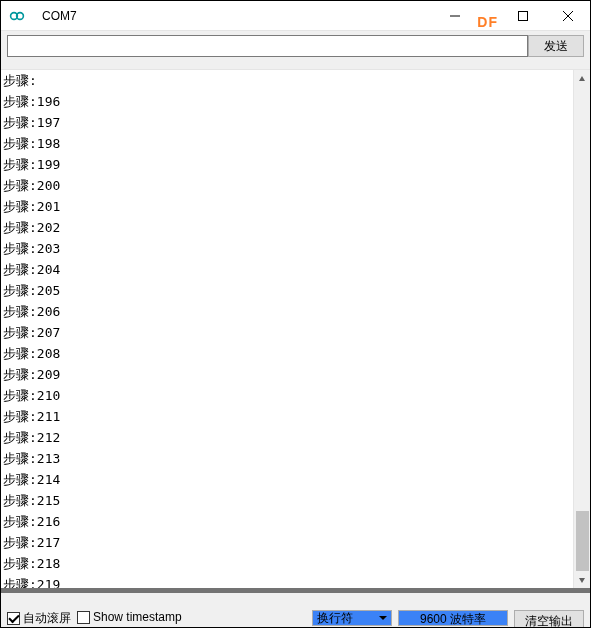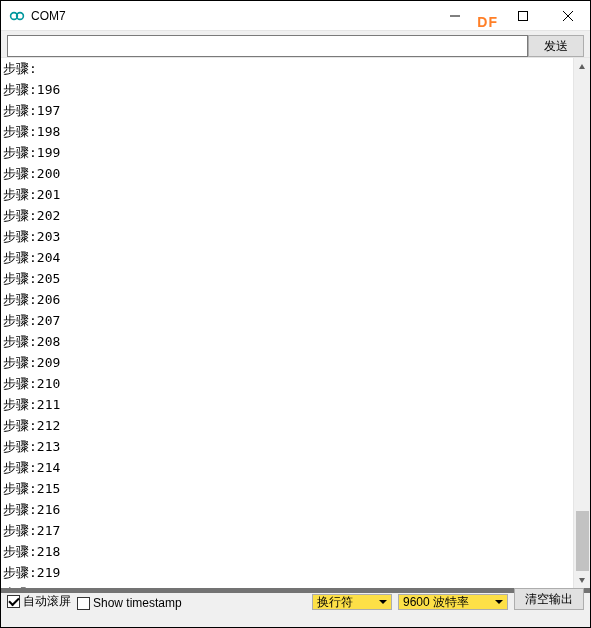--- a/index.html
+++ b/index.html
@@ -16,20 +16,21 @@
   }
   
   .titlebar {
     height: 30px;
     background: #fff;
     display: flex;
     align-items: center;
     padding-left: 8px;
     border-bottom: 1px solid #e5e5e5;
     position: relative;
+    gap: 11px;
   }
   .titlebar .app-icon {
     width: 16px; height: 16px;
     margin-right: 6px;
     display: flex; align-items: center; justify-content: center;
   }
   .titlebar .title-text {
     font-size: 12px;
     color: #000;
   }
@@ -51,21 +52,21 @@
     height: 100%;
     display: flex;
     align-items: center;
     justify-content: center;
     color: #000;
   }
   .titlebar .win-btn svg { display: block; }
   
   .input-row {
     display: flex;
-    padding: 4px 6px 0 6px;
+    padding: 4px 6px 12px 6px;
     align-items: flex-end;
     background: #f0f0f0;
   }
   .input-row input[type=text] {
     flex: 1;
     border: 1px solid #7a7a7a;
     background: #fff;
     font-size: 12px;
     padding: 2px 4px;
     height: 22px;
@@ -125,21 +126,21 @@
     width: 13px;
     background: #c2c2c2;
     bottom: 17px;
     height: 60px;
   }
   
   .bottombar {
     height: 28px;
     background: #f0f0f0;
     display: flex;
-    align-items: flex-end;
+    align-items: flex-start;
     padding: 17px 6px;
     gap: 6px;
   }
   .checkbox {
     display: flex;
     align-items: center;
     gap: 3px;
     font-size: 12px;
   }
   .checkbox .box {
@@ -154,36 +155,36 @@
     content: "";
     width: 8px; height: 4px;
     border-left: 2px solid #000;
     border-bottom: 2px solid #000;
     transform: rotate(-45deg) translate(1px,-1px);
   }
   .spacer { flex: 1; }
   .select {
     height: 16px;
     border: 1px solid #adadad;
-    background: #fde047;
+    background: #3b82f6;
     display: flex;
     align-items: center;
     padding: 0 4px;
     font-size: 12px;
     gap: 16px;
     min-width: 80px;
     justify-content: space-between;
   }
   .select .caret {
     width: 0; height: 0;
     border-left: 4px solid transparent;
     border-right: 4px solid transparent;
     border-top: 4px solid #000;
   }
-  .select.wide { min-width: 110px; }
+  .select.wide { min-width: 110px; flex-direction: column; }
 </style>
 </head>
 <body>
 
 <div class="titlebar">
   <span class="app-icon">
     <svg width="16" height="16" viewBox="0 0 16 16">
       <g fill="none" stroke="#00979d" stroke-width="1.6">
         <circle cx="5" cy="8" r="3.4"></circle>
         <circle cx="11" cy="8" r="3.4"></circle>

